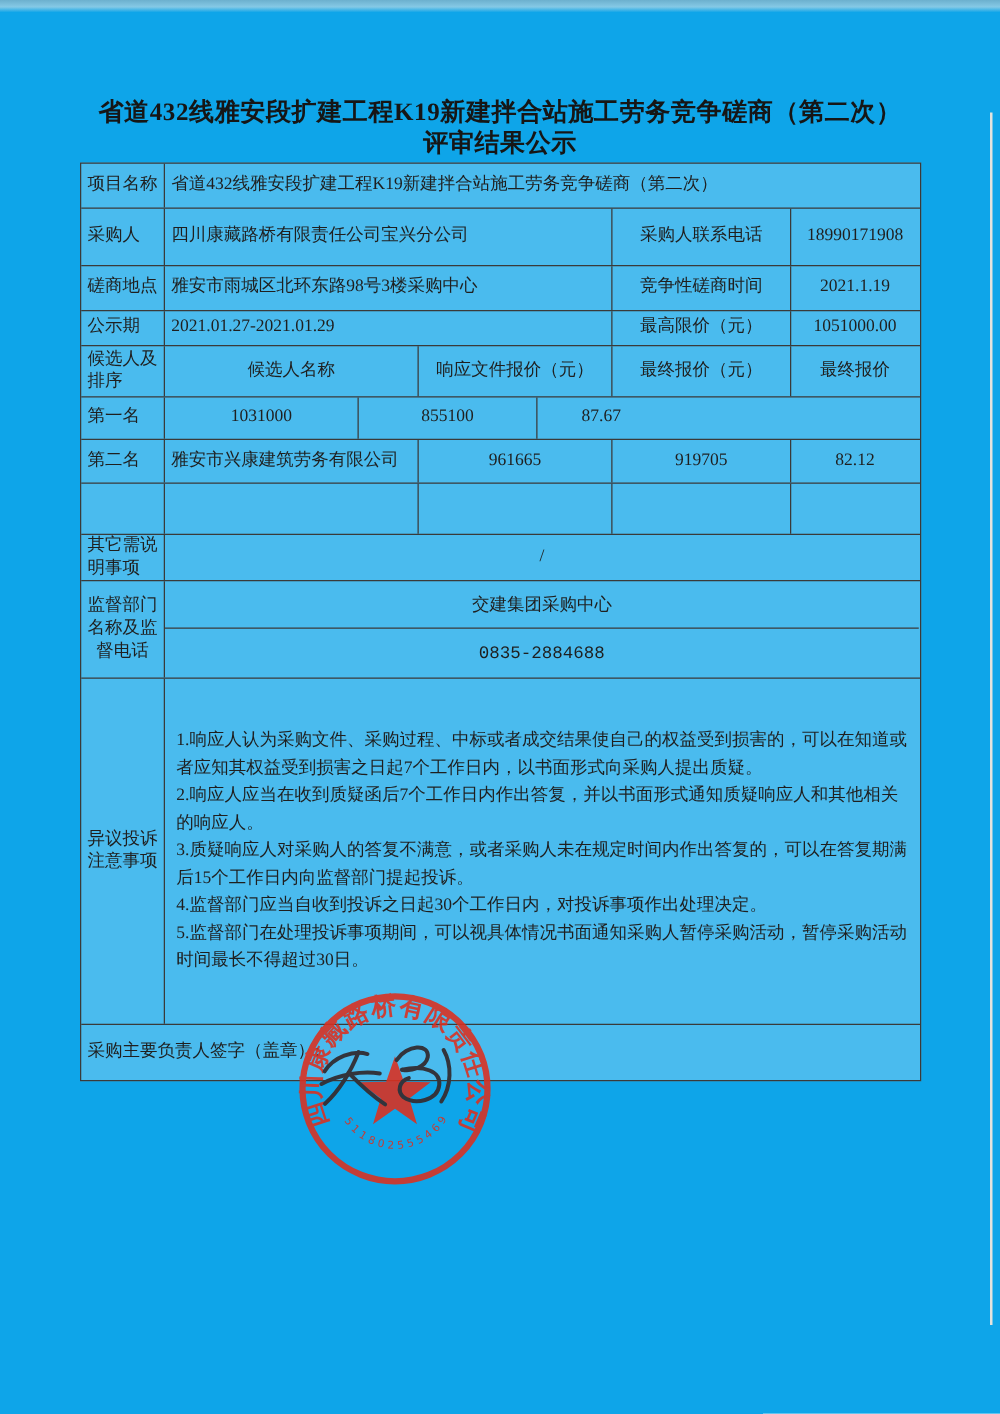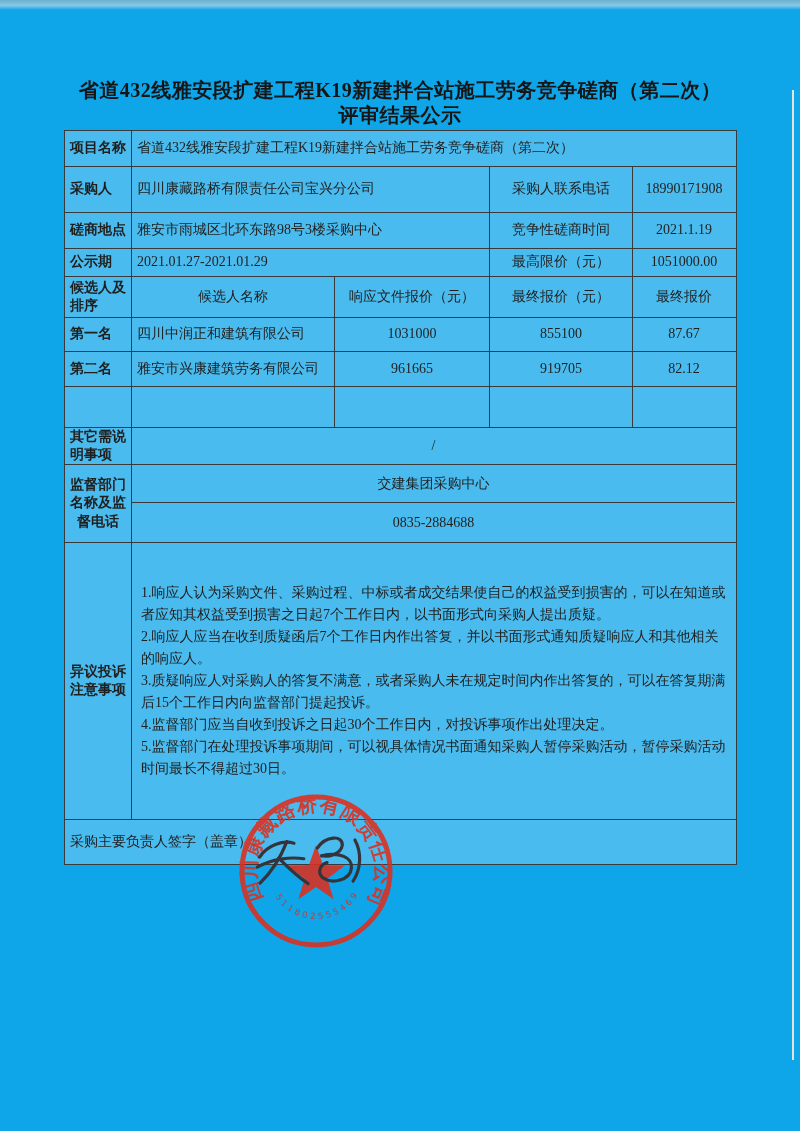--- a/index.html
+++ b/index.html
@@ -37,37 +37,37 @@
     box-sizing:border-box;
     border-right:1.5px solid #3a3a3a;
     display:flex;align-items:center;
     padding:2px 5px;
     font-size:14px;line-height:1.32;
     overflow:hidden;
   }
   .td:last-child{border-right:none;}
   .l{justify-content:flex-start;text-align:left;}
   .c{justify-content:center;text-align:center;}
-  .w-a{width:67px;font-weight:bold;}
+  .w-a{width:67px;}
   .w-b{width:203px;}
   .w-c{width:155px;}
   .w-d{width:143px;}
   .w-e{width:102px;}
   .w-bc{width:358px;}
   .w-rest{width:603px;}
   .h36{height:36px;} .h46{height:46px;} .h28{height:28px;}
   .h41{height:41px;} .h34{height:34px;} .h35{height:35px;}
   .h37{height:37px;} .h78{height:78px;} .h277{height:277px;} .h44{height:44px;}
   .subcol{display:flex;flex-direction:column;width:603px;box-sizing:border-box;}
   .subcell{
     box-sizing:border-box;display:flex;align-items:center;justify-content:center;
     font-size:14px;text-align:center;
   }
   .subcell.first{height:38px;border-bottom:1.5px solid #3a3a3a;}
-  .subcell.second{height:39px;}
+  .subcell.second{height:39px;font-family:Liberation Mono, monospace;}
   .notice-cell{
     flex-direction:column;justify-content:center;align-items:flex-start;
     padding:8px 9px;font-size:14px;line-height:22px;text-align:left;
   }
   .notice-cell div{margin:0;}
   .sig-row .td{font-size:14px;}
   .stamp{
     position:absolute;left:235px;top:788px;width:162px;height:166px;
     z-index:3;opacity:.88;pointer-events:none;
   }
@@ -120,21 +120,20 @@
     <div class="tr h41">
       <div class="td w-a l">候选人及排序</div>
       <div class="td w-b c">候选人名称</div>
       <div class="td w-c c">响应文件报价（元）</div>
       <div class="td w-d c">最终报价（元）</div>
       <div class="td w-e c">最终报价</div>
     </div>
 
     <div class="tr h34">
       <div class="td w-a l">第一名</div>
-      <div class="td w-b l">四川中润正和建筑有限公司</div>
       <div class="td w-c c">1031000</div>
       <div class="td w-d c">855100</div>
       <div class="td w-e c">87.67</div>
     </div>
 
     <div class="tr h35">
       <div class="td w-a l">第二名</div>
       <div class="td w-b l">雅安市兴康建筑劳务有限公司</div>
       <div class="td w-c c">961665</div>
       <div class="td w-d c">919705</div>

